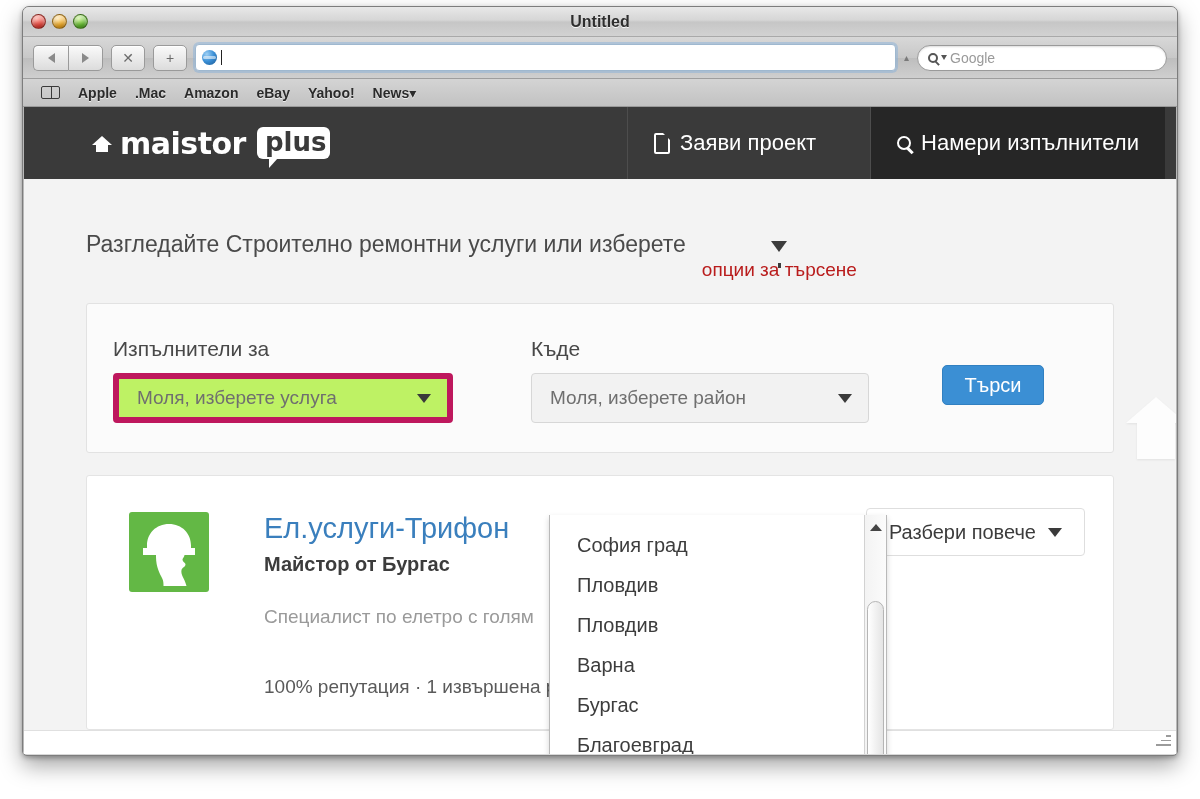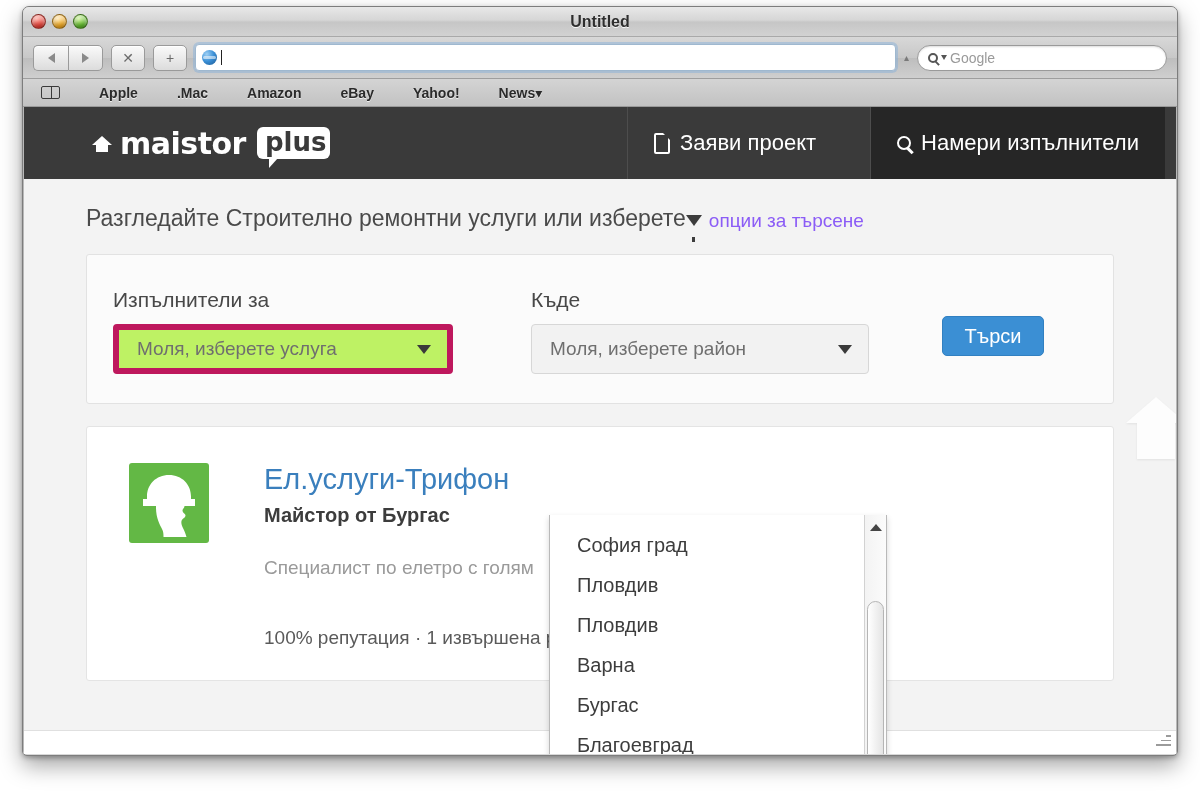--- a/index.html
+++ b/index.html
@@ -109,21 +109,21 @@
   .mag::after {
     content: ""; position: absolute; right: -4px; bottom: -3px;
     width: 6px; height: 2px; background: #555; transform: rotate(45deg);
   }
   .search-ph { font-size: 14px; color: #9a9a9a; }
   .tiny-tri { width: 0; height: 0; border-left: 3.5px solid transparent; border-right: 3.5px solid transparent; border-top: 5px solid #555; }
 
   
   .bookmarks {
     height: 28px;
-    display: flex; align-items: center; gap: 39px;
+    display: flex; align-items: center; gap: 18px;
     padding: 0 18px;
     background: linear-gradient(to bottom,#d4d4d4,#c2c2c2);
     border-bottom: 1px solid #9a9a9a;
     font-size: 14px; font-weight: bold; color: #2b2b2b;
   }
   .bookmarks span { text-shadow: 0 1px 0 rgba(255,255,255,0.7); cursor: default; }
   .book-icon {
     width: 19px; height: 13px;
     border: 1.6px solid #3a3a3a; border-radius: 2px;
     position: relative; flex: none;
@@ -204,25 +204,25 @@
     width: 14px; height: 14px; border: 2.6px solid #fff; border-radius: 50%;
     position: relative; flex: none;
   }
   .nav-mag::after {
     content: ""; position: absolute; right: -5px; bottom: -4px;
     width: 8px; height: 2.6px; background: #fff; transform: rotate(45deg);
   }
 
   
   .tagline {
-    display: flex; align-items: baseline; gap: 0;
-    padding: 26px 0 0 62px;
+    display: flex; align-items: baseline; gap: 16px;
+    padding: 52px 0 0 62px;
     font-size: 23px; color: #4a4a4a;
   }
-  .funnel-wrap { display: flex; align-items: center; gap: 7px; font-size: 19px; color: #8b5cf6; cursor: pointer; }
+  .funnel-wrap { display: flex; align-items: center; gap: 7px; font-size: 19px; color: #b91c1c; cursor: pointer; flex-direction: column; }
   .funnel {
     width: 0; height: 0;
     border-left: 8px solid transparent; border-right: 8px solid transparent;
     border-top: 11px solid #3c3c3c;
     position: relative; flex: none;
   }
   .funnel::after {
     content: ""; position: absolute; left: -1.5px; top: 11px;
     width: 3px; height: 5px; background: #3c3c3c;
   }
@@ -470,20 +470,24 @@
         <svg viewBox="0 0 80 80" width="80" height="80" aria-hidden="true">
           <path fill="#ffffff" d="M40 12c-13 0-22 9.5-22 21.5v2.5H14v7h52v-7h-4v-2.5C62 21.5 53 12 40 12z"></path>
           <path fill="#ffffff" d="M27 45c0 10 4 17 6 21 1.5 3 1.5 5 1.5 8h23c-2-8-6-11-5-16 .5-2.5 4-3 4-5.5 0-2-3-2.5-3-5 0-1.5 2-2.5 2-4.5H27z"></path>
         </svg>
       </div>
       <div class="card-body">
         <div class="card-title">Ел.услуги-Трифон</div>
         <div class="card-sub">Майстор от Бургас</div>
         <div class="card-desc">Специалист по елетро с голям</div>
         <div class="card-meta">100% репутация · 1 извършена работа</div>
+        <div class="more-btn">
+          <span>Разбери повече</span>
+          <span class="more-tri"></span>
+        </div>
       </div>
     </div>
 
     <div class="side-house"></div>
 
     <div class="dropdown">
       <div class="dd-list">
         <div class="dd-item">София град</div>
         <div class="dd-item">Пловдив</div>
         <div class="dd-item">Пловдив</div>

